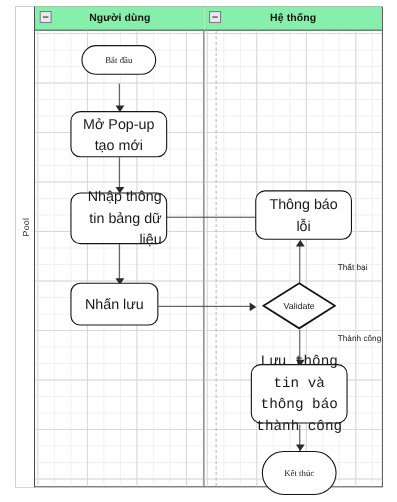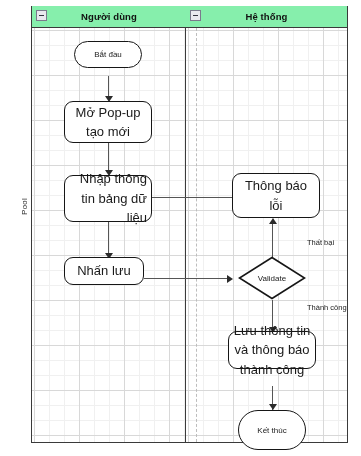--- a/index.html
+++ b/index.html
@@ -88,21 +88,21 @@
   
   .node{position:absolute;box-sizing:border-box;background:#ffffff;z-index:5;}
   .activity{
     border:1.6px solid #161616;border-radius:9px;
     display:flex;align-items:center;justify-content:center;text-align:center;
     font-size:13px;color:#1a1a1a;line-height:1.5;padding:2px 4px;
   }
   .terminal{
     border:1.6px solid #161616;border-radius:999px;
     display:flex;align-items:center;justify-content:center;text-align:right;
-    font-size:8px;color:#1a1a1a;
+    font-size:8px;color:#1a1a1a;font-family:Liberation Serif, serif;
   }
   .decision{
     width:68px;height:44px;
     display:flex;align-items:center;justify-content:center;
     background:transparent;border:none;
   }
   .decision .dia{
     position:absolute;left:0;top:0;width:100%;height:100%;
   }
   .decision .dia-label{
@@ -179,36 +179,36 @@
   </div>
 
   <div class="node activity" style="left:64px;top:101px;width:88px;height:42px;">
     <span>Mở Pop-up tạo mới</span>
   </div>
 
   <div class="node activity" style="left:64px;top:175px;width:88px;height:47px;text-align:right;">
     <span>Nhập thông tin bảng dữ liệu</span>
   </div>
 
-  <div class="node activity" style="left:64px;top:257px;width:80px;height:28px;align-items:center;">
+  <div class="node activity" style="left:64px;top:257px;width:80px;height:39px;align-items:center;">
     <span>Nhấn lưu</span>
   </div>
 
   <div class="node activity" style="left:232px;top:173px;width:88px;height:45px;">
     <span>Thông báo lỗi</span>
   </div>
 
   <div class="node decision" style="left:238px;top:256px;">
     <svg class="dia" viewBox="0 0 68 44">
       <polygon points="34,1.5 66.5,22 34,42.5 1.5,22" fill="#ffffff" stroke="#161616" stroke-width="1.6"></polygon>
     </svg>
     <span class="dia-label">Validate</span>
   </div>
 
-  <div class="node activity" style="left:228px;top:331px;width:88px;height:38px;">
+  <div class="node activity" style="left:228px;top:331px;width:88px;height:54px;font-family:Liberation Mono, monospace;">
     <span>Lưu thông tin và thông báo thành công</span>
   </div>
 
   <div class="node terminal" style="left:238px;top:410px;width:68px;height:40px;">
     <span>Kết thúc</span>
   </div>
 
 </div>
 
 </body></html>

